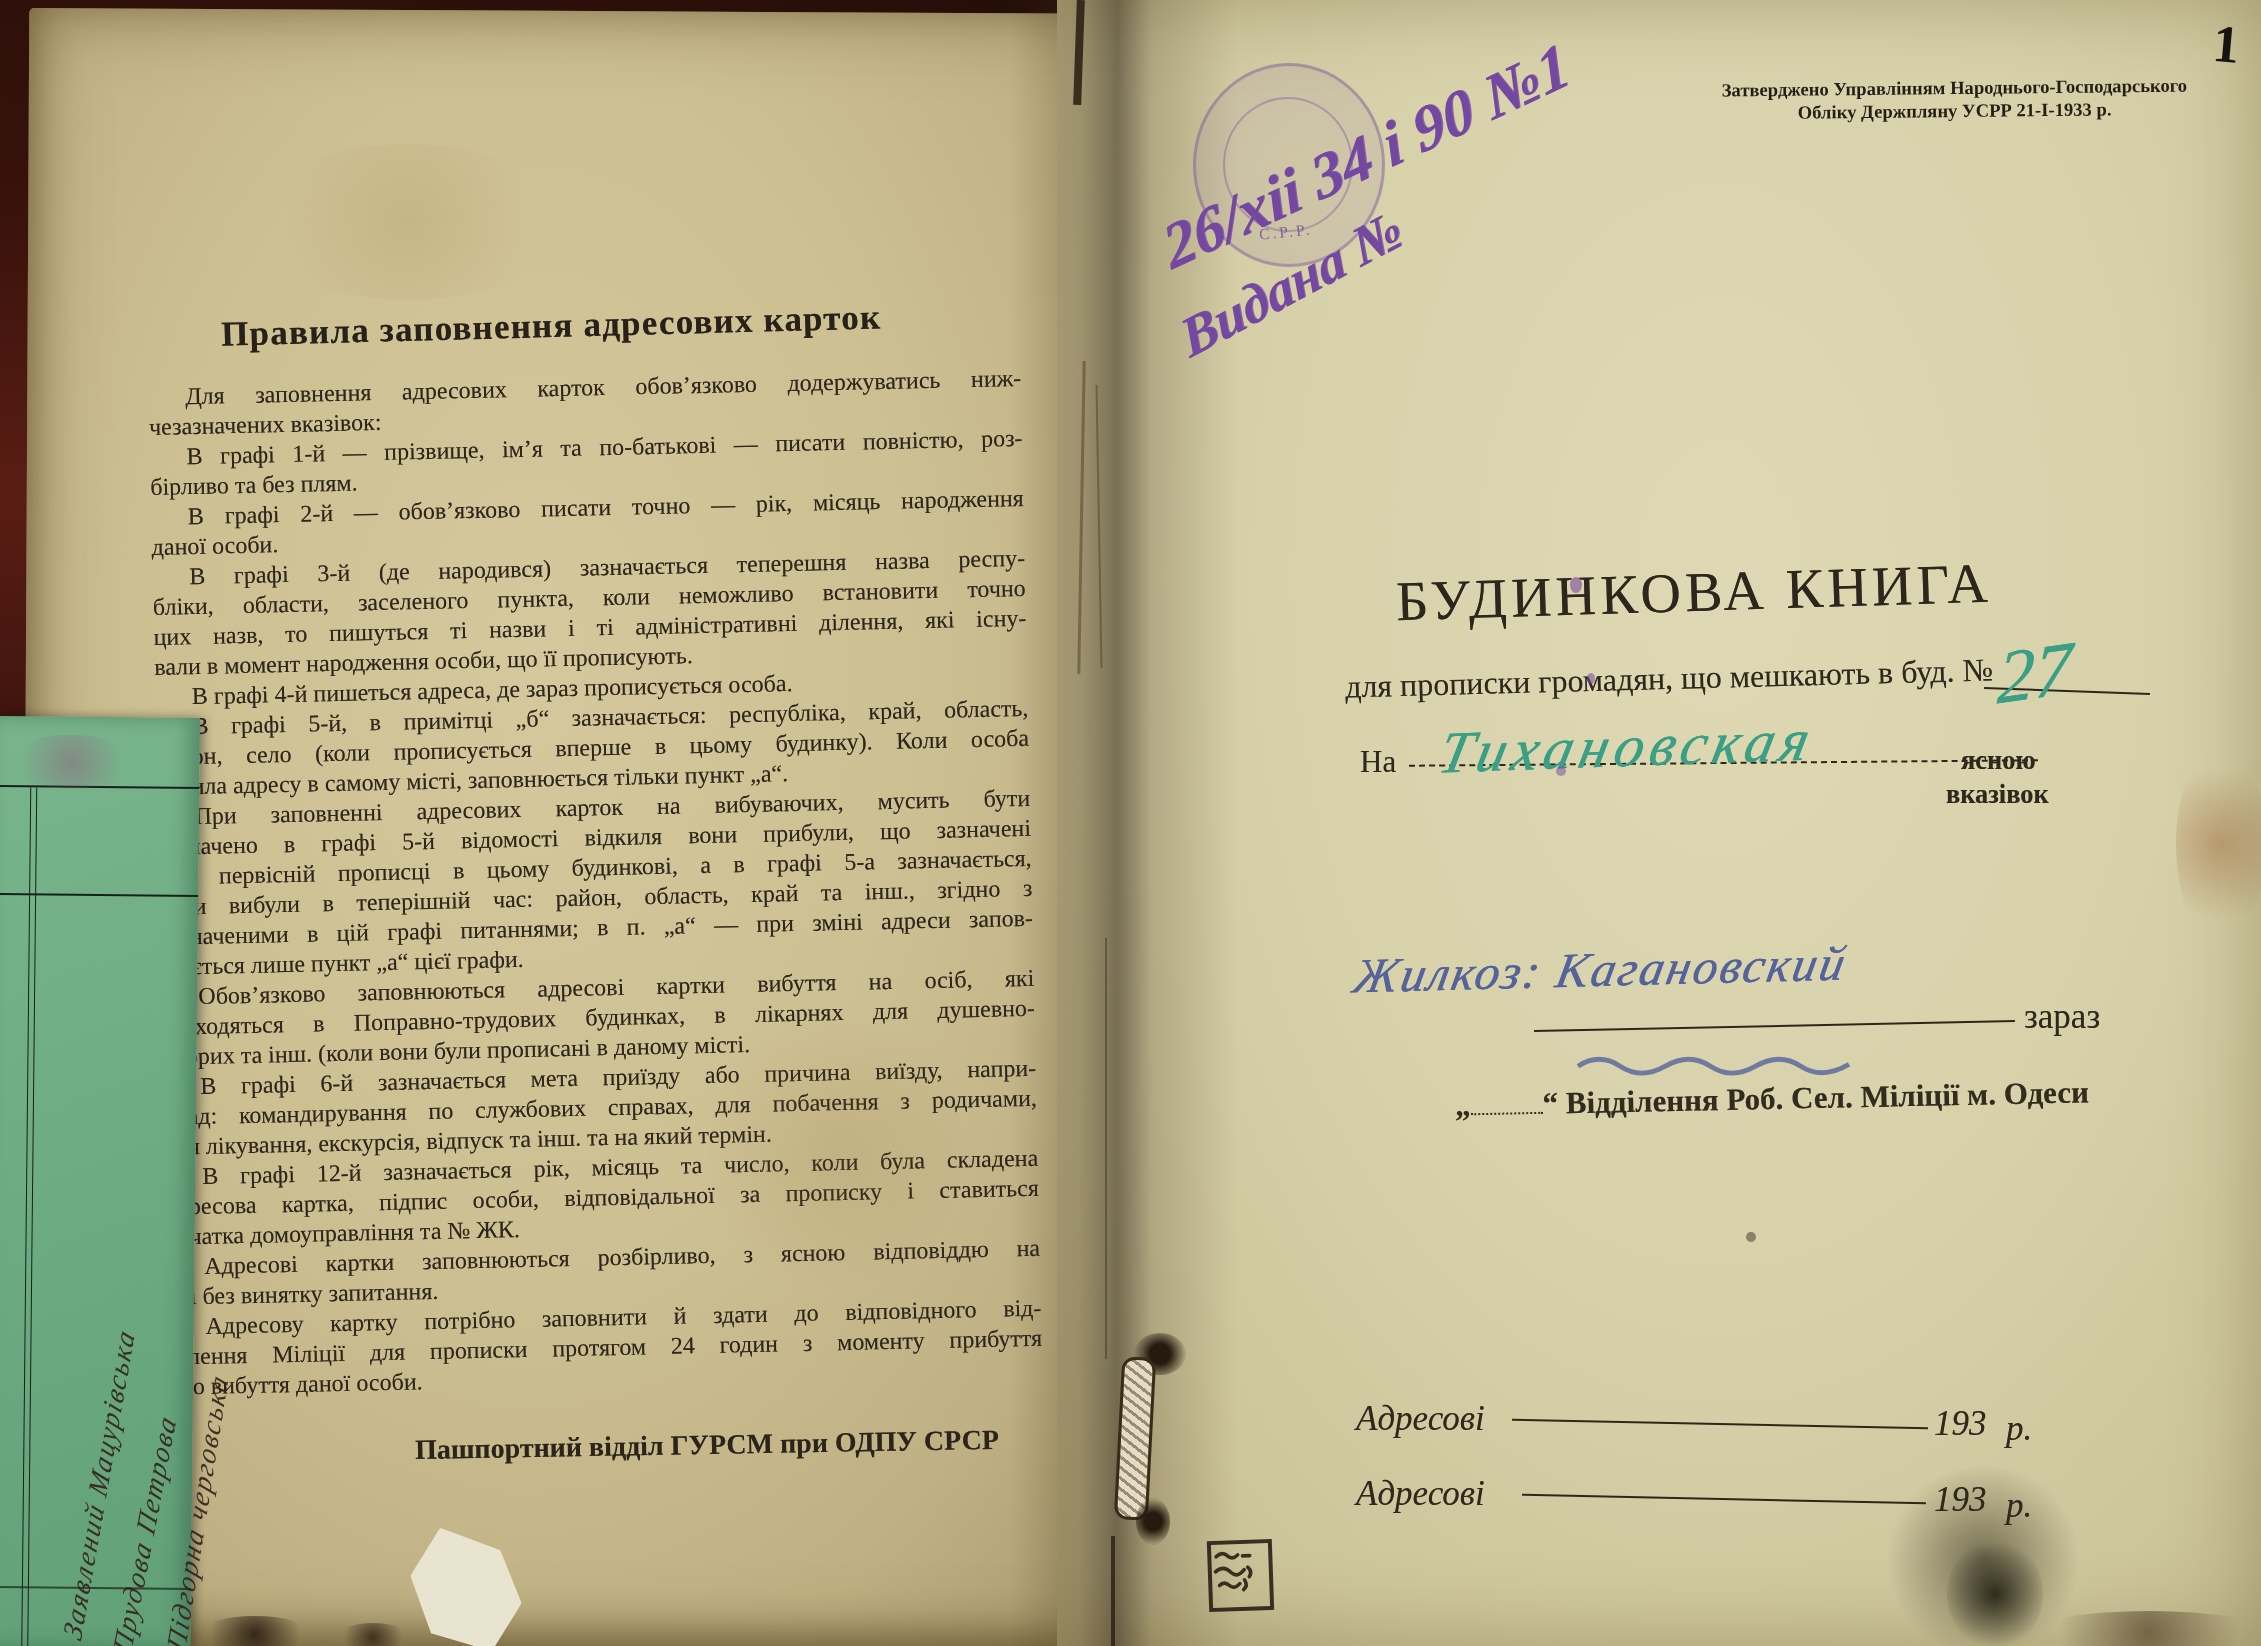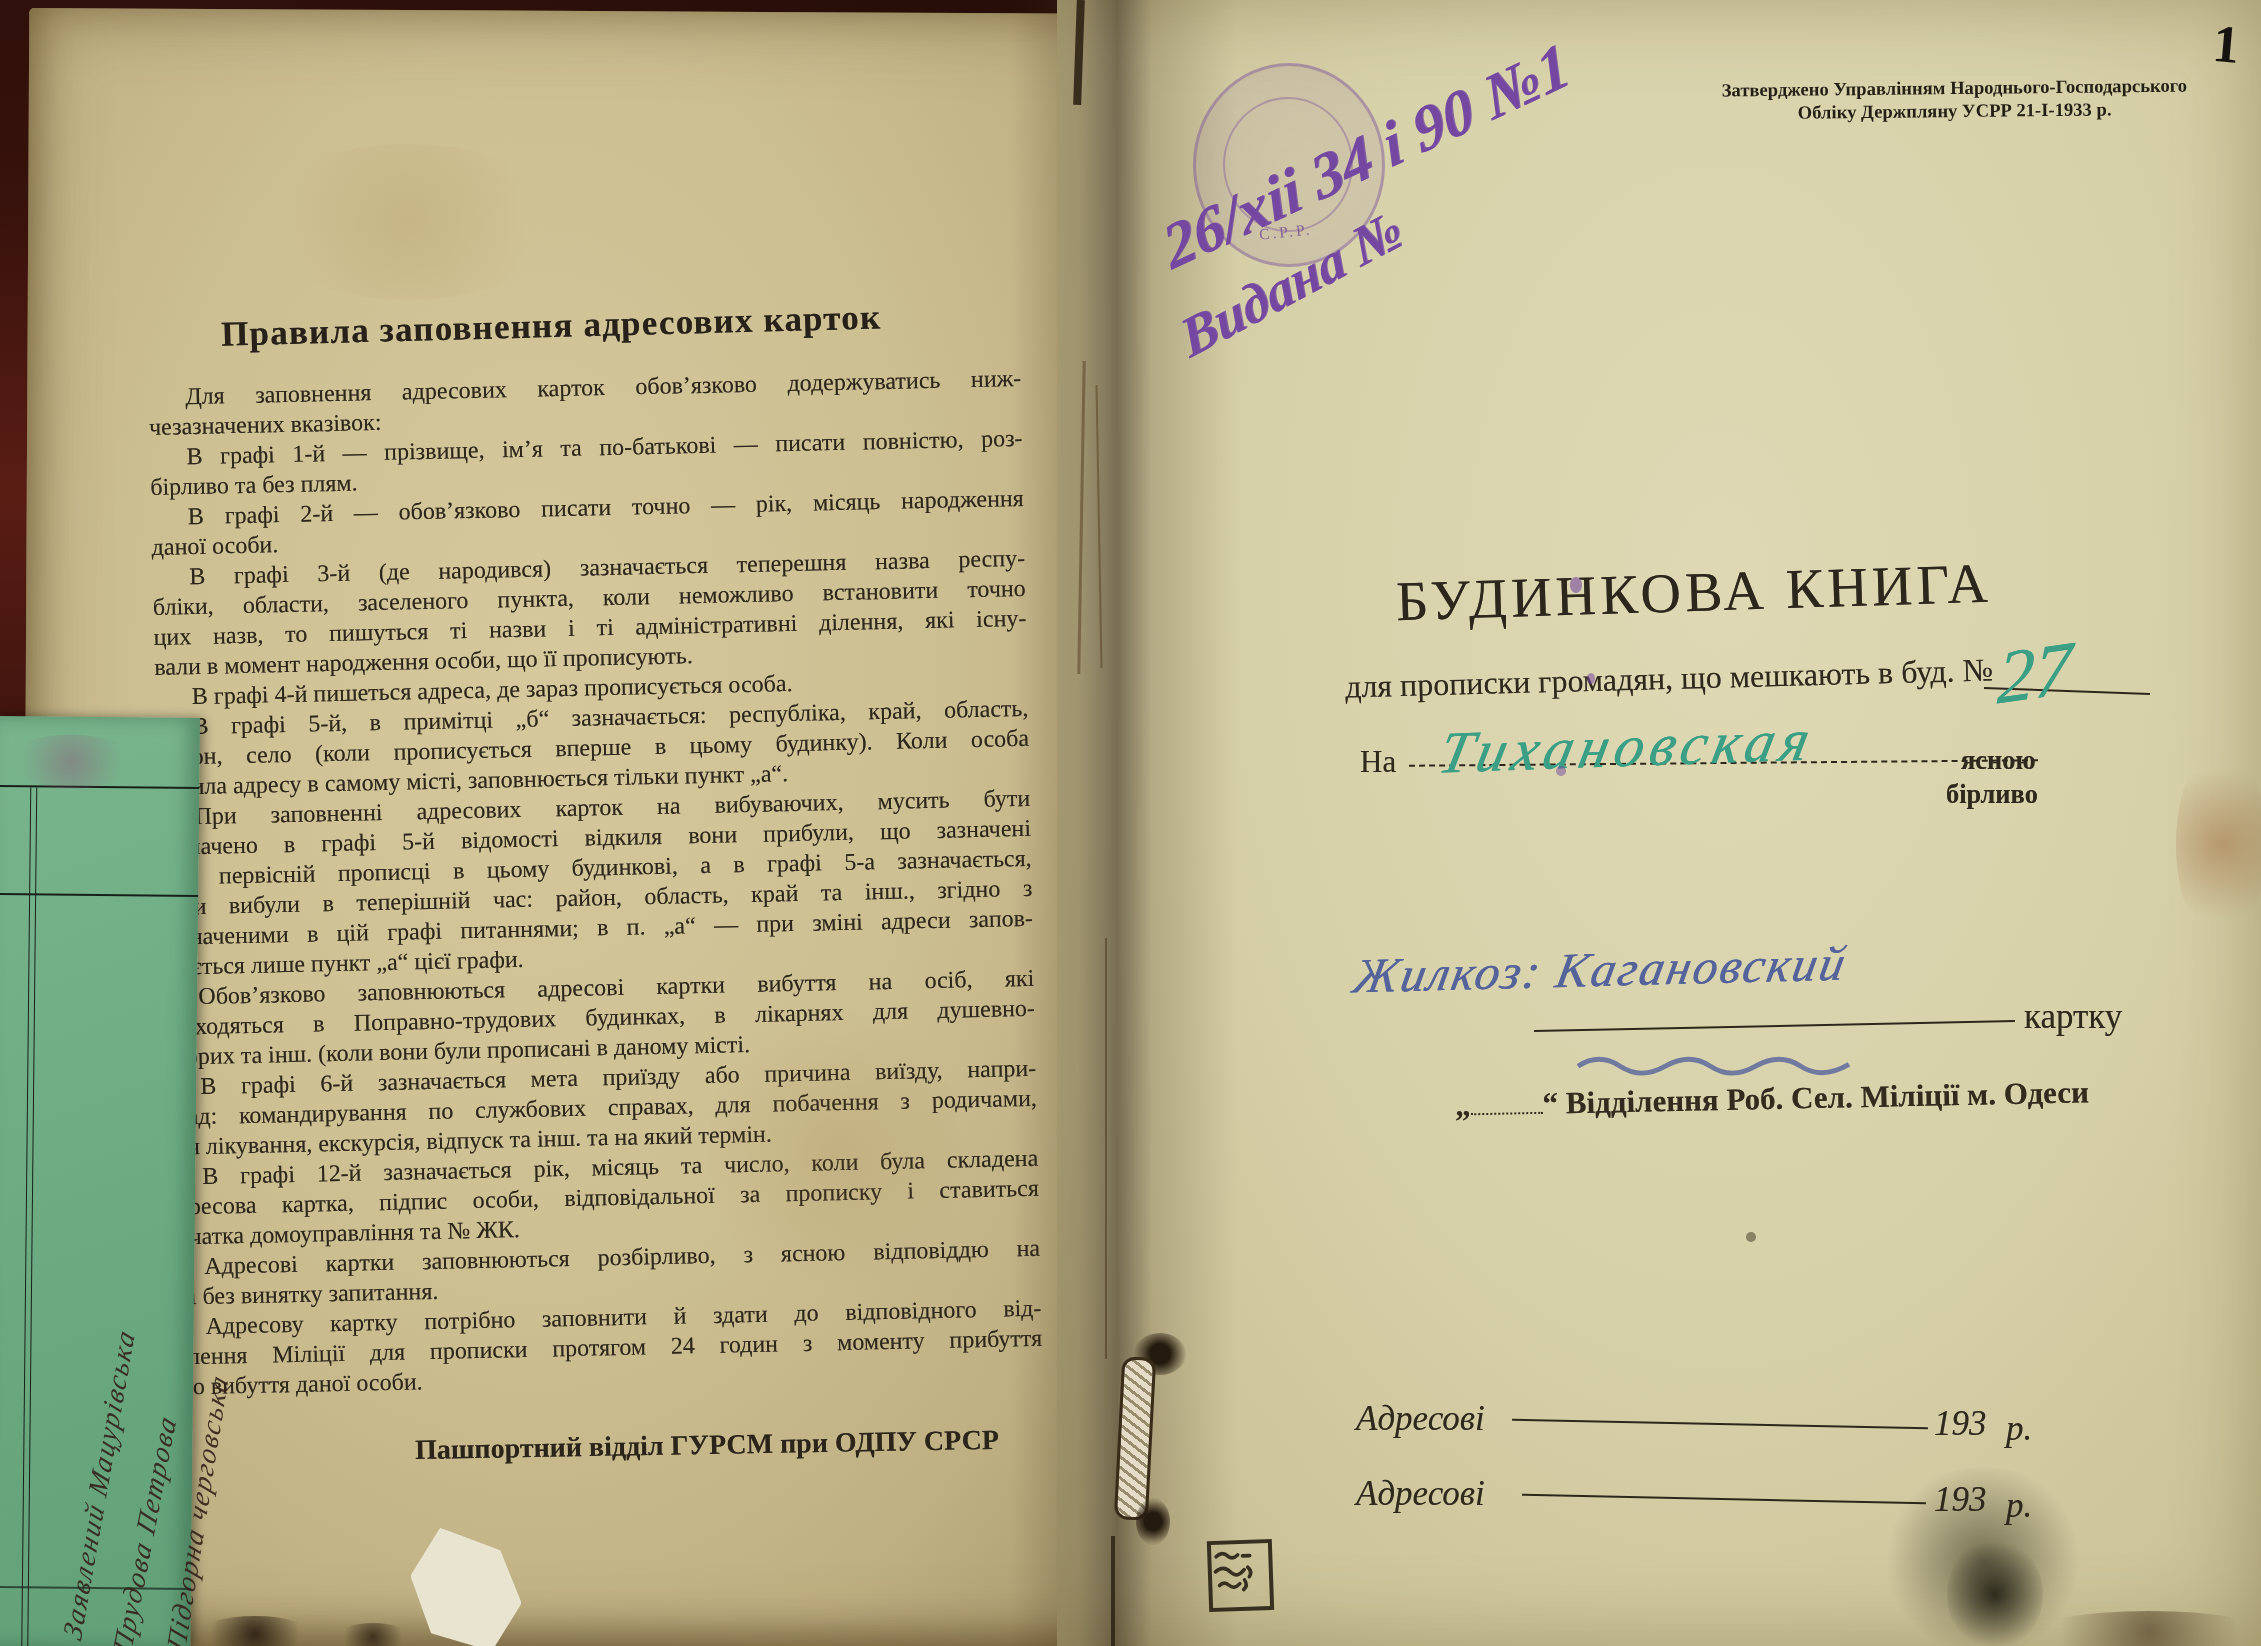--- a/index.html
+++ b/index.html
@@ -140,28 +140,28 @@
 
   <div class="abs rp-title">БУДИНКОВА КНИГА</div>
   <div class="abs rp-sub">для прописки громадян, що мешкають в буд. №</div>
   <div class="abs rule" style="left:1984px;top:690px;width:166px;transform:rotate(2deg);"></div>
   <div class="abs hand teal" style="left:1997px;top:630px;font-size:75px;transform:rotate(-8deg) skewX(-10deg);text-shadow:0.6px 0 0 #3a9f85;">27</div>
 
   <div class="abs lbl" style="left:1360px;top:744px;font-size:31px;">На</div>
   <div class="abs rule" style="left:1409px;top:762px;width:629px;transform:rotate(-.5deg);border-bottom-style:dashed;"></div>
   <div class="abs hand teal" style="left:1440px;top:712px;font-size:59px;letter-spacing:6px;transform:rotate(-2deg) skewX(-14deg);text-shadow:0.6px 0 0 #3a9f85;">Тихановская</div>
   <div class="abs lbl" style="left:1961px;top:745px;font-size:26.4px;font-weight:700;">ясною</div>
-  <div class="abs lbl" style="left:1946px;top:779px;font-size:26.4px;font-weight:700;">бірливо</div>
+  <div class="abs lbl" style="left:1946px;top:779px;font-size:26.4px;font-weight:700;">вказівок</div>
 
   <div class="abs hand blue" style="left:1354px;top:941px;font-size:49px;letter-spacing:2.4px;transform:rotate(-1.5deg) skewX(-12deg);text-shadow:0.6px 0 0 #55639b;">Жилкоз: Кагановский</div>
   <div class="abs rule" style="left:1534px;top:1025px;width:481px;transform:rotate(-1.2deg);"></div>
   <svg class="abs" style="left:1575px;top:1051px;z-index:6;" width="283" height="28" viewBox="0 0 470 46">
     <path d="M5,25 Q40,2 75,25 T150,25 T225,25 T300,25 T375,25 T455,22" fill="none" stroke="#55639b" stroke-width="8" opacity=".8"></path>
   </svg>
-  <div class="abs lbl" style="left:2024px;top:997px;font-size:35px;">картку</div>
+  <div class="abs lbl" style="left:2024px;top:997px;font-size:35px;">зараз</div>
 
   <div class="abs" style="left:1455px;top:1081px;transform:rotate(-1.2deg);z-index:5;white-space:nowrap;color:#332c1e;font-size:31px;font-weight:700;text-shadow:0 0 0.6px rgba(51,44,30,.5);">
     <span>„</span><span style="display:inline-block;width:72px;border-bottom:2.4px dotted #332c1e;"></span><span>“</span>
     <span>Відділення Роб. Сел. Міліції м. Одеси</span>
   </div>
 
   <div class="abs lbl hand" style="left:1356px;top:1399px;font-size:35px;color:#2e281d;">Адресові</div>
   <div class="abs rule" style="left:1512px;top:1423px;width:416px;transform:rotate(1.2deg);"></div>
   <div class="abs lbl hand" style="left:1934px;top:1404px;font-size:35px;">193</div>
   <div class="abs lbl hand" style="left:2006px;top:1409px;font-size:35px;">р.</div>

